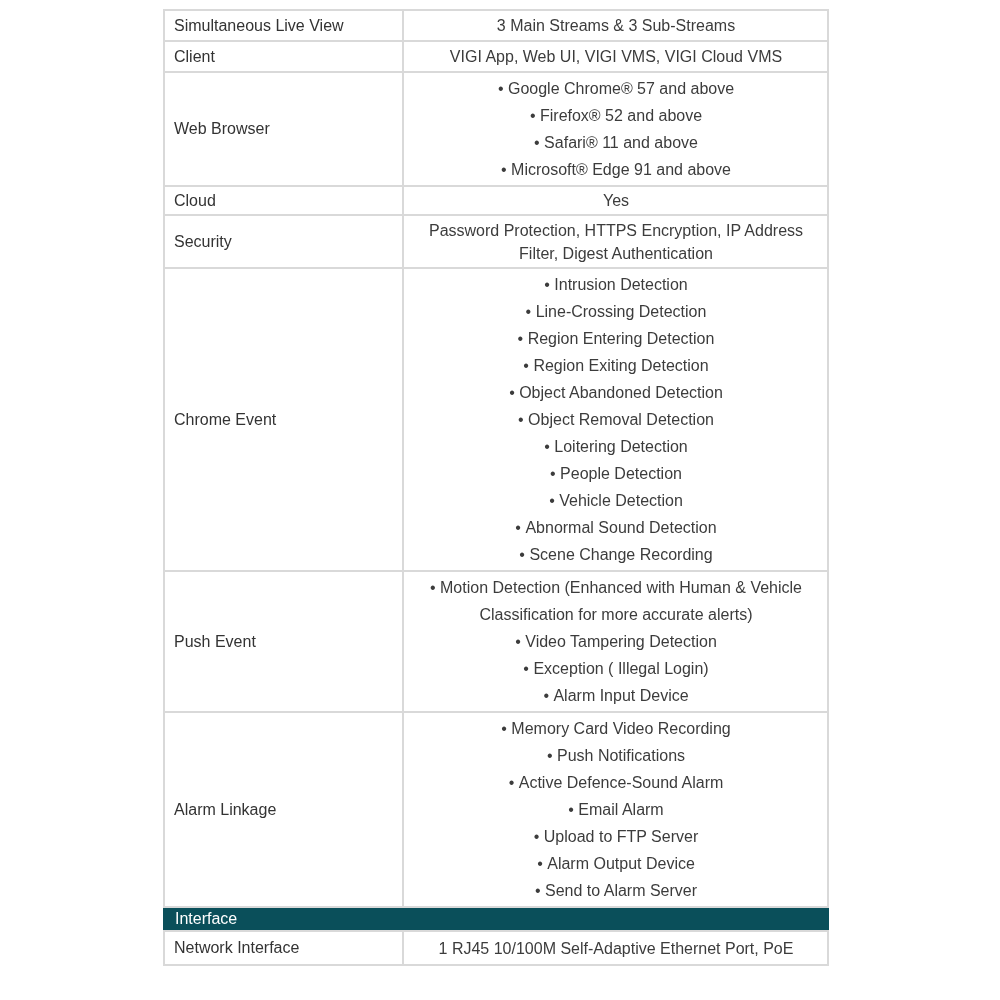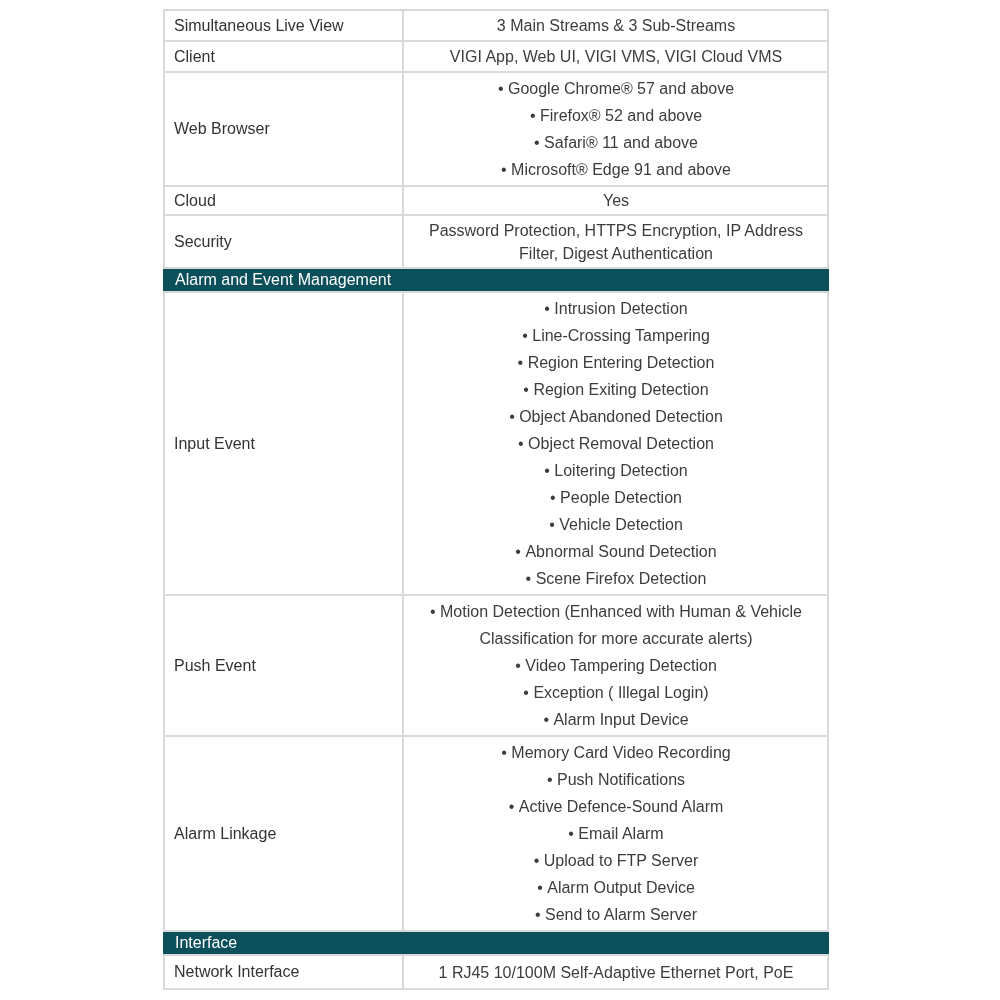--- a/index.html
+++ b/index.html
@@ -98,38 +98,35 @@
   <tr class="rh30">
     <td class="label">Cloud</td>
     <td class="value">Yes</td>
   </tr>
 
   <tr class="rh53">
     <td class="label">Security</td>
     <td class="value">Password Protection, HTTPS Encryption, IP Address Filter, Digest Authentication</td>
   </tr>
 
-  <tr class="section rh30">
-    <td colspan="2">Alarm and Event Management</td>
-  </tr>
 
   <tr class="rh302">
-    <td class="label">Input Event</td>
+    <td class="label">Chrome Event</td>
     <td class="value">
       <div class="bullet">Intrusion Detection</div>
-      <div class="bullet">Line-Crossing Tampering</div>
+      <div class="bullet">Line-Crossing Detection</div>
       <div class="bullet">Region Entering Detection</div>
       <div class="bullet">Region Exiting Detection</div>
       <div class="bullet">Object Abandoned Detection</div>
       <div class="bullet">Object Removal Detection</div>
       <div class="bullet">Loitering Detection</div>
       <div class="bullet">People Detection</div>
       <div class="bullet">Vehicle Detection</div>
       <div class="bullet">Abnormal Sound Detection</div>
-      <div class="bullet">Scene Firefox Detection</div>
+      <div class="bullet">Scene Change Recording</div>
     </td>
   </tr>
 
   <tr class="rh135">
     <td class="label">Push Event</td>
     <td class="value">
       <div class="bullet">Motion Detection (Enhanced with Human &amp; Vehicle Classification for more accurate alerts)</div>
       <div class="bullet">Video Tampering Detection</div>
       <div class="bullet">Exception ( Illegal Login)</div>
       <div class="bullet">Alarm Input Device</div>

